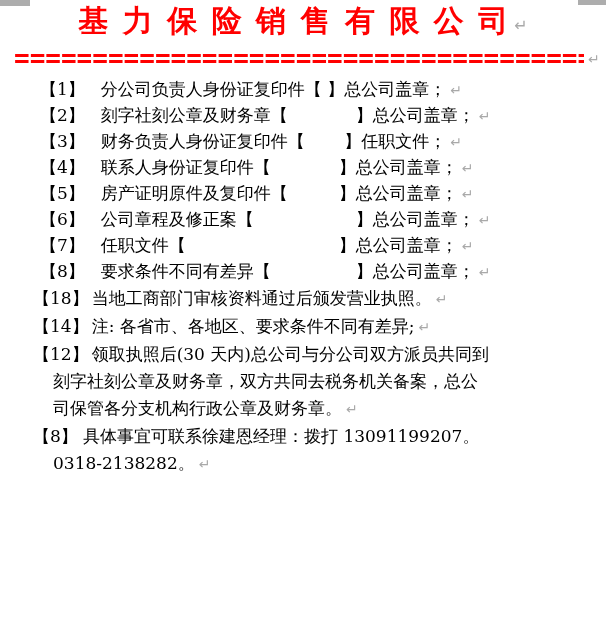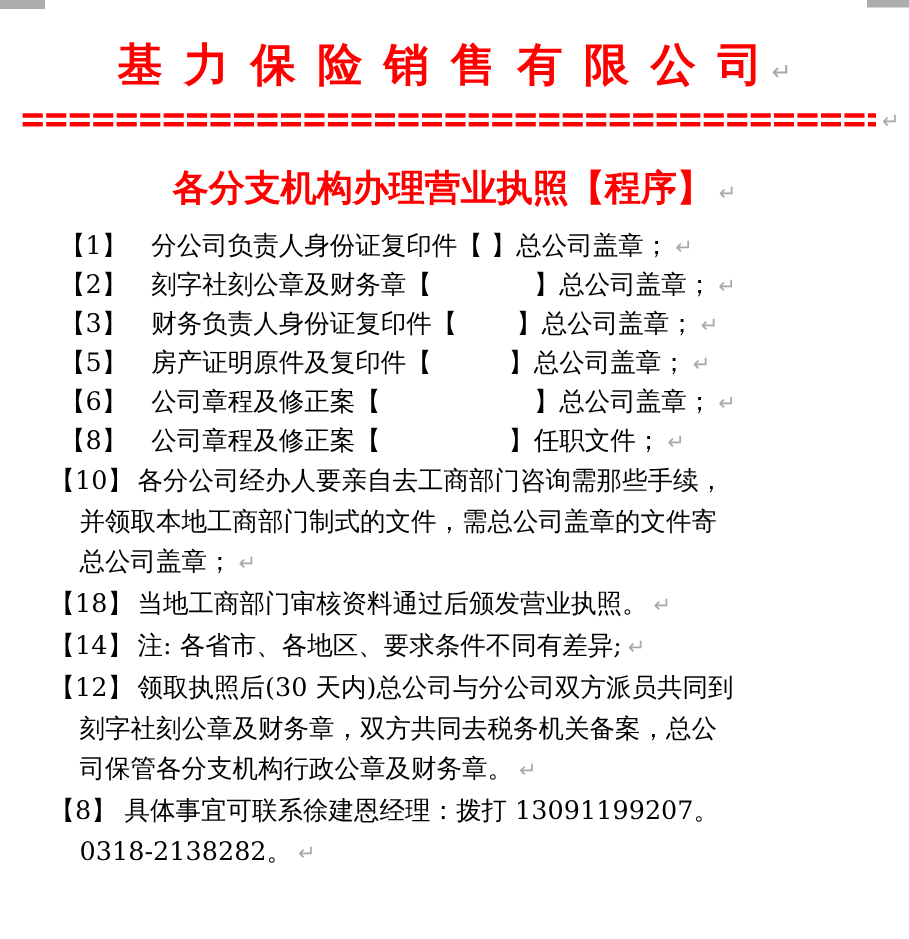--- a/index.html
+++ b/index.html
@@ -19,21 +19,21 @@
   .artifact {
     position: absolute;
     top: 0;
     height: 6px;
     background: var(--artifact-gray, #adadad);
   }
   .artifact.left  { left: 0;  width: 30px; }
   .artifact.right { left: 578px; width: 28px; height: 5px; }
 
   .company-title {
-    margin-top: 25px;
+    margin-top: 2px;
     text-align: center;
     font-size: 30px;
     font-weight: bold;
     letter-spacing: 2px;
     line-height: 37px;
     color: var(--title-red, #ff0000);
     white-space: pre;
   }
   .sep-row {
     display: flex;
@@ -110,32 +110,30 @@
   <div class="artifact left"></div>
   <div class="artifact right"></div>
 
   <div class="company-title"><span>基 力 保 险 销 售 有 限 公 司</span><span class="pmark">↵</span></div>
 
   <div class="sep-row">
       <span class="sep-line">======================================</span>
       <span class="pmark">↵</span>
     </div>
 
-  <div class="section-title"><span>各分支机构办理营业执照【程序】</span><span class="pmark">↵</span></div>
 
   <div class="items" id="items">
       <div class="item a"><span class="num">【1】</span><span class="txt">分公司负责人身份证复印件【 】总公司盖章；</span><span class="pmark">↵</span></div>
       <div class="item a"><span class="num">【2】</span><span class="txt">刻字社刻公章及财务章【　　　　】总公司盖章；</span><span class="pmark">↵</span></div>
-      <div class="item a"><span class="num">【3】</span><span class="txt">财务负责人身份证复印件【　 　】总公司盖章；</span><span class="pmark">↵</span></div>
+      <div class="item a"><span class="num">【3】</span><span class="txt">财务负责人身份证复印件【　 　】任职文件；</span><span class="pmark">↵</span></div>
+      <div class="item a"><span class="num">【4】</span><span class="txt">联系人身份证复印件【　　　　】总公司盖章；</span><span class="pmark">↵</span></div>
       <div class="item a"><span class="num">【5】</span><span class="txt">房产证明原件及复印件【　　　】总公司盖章；</span><span class="pmark">↵</span></div>
       <div class="item a"><span class="num">【6】</span><span class="txt">公司章程及修正案【　　　　　　】总公司盖章；</span><span class="pmark">↵</span></div>
-      <div class="item a"><span class="num">【8】</span><span class="txt">公司章程及修正案【　　　　　】任职文件；</span><span class="pmark">↵</span></div>
-      <div class="item b"><span class="num">【10】</span><span class="txt">各分公司经办人要亲自去工商部门咨询需那些手续，
-并领取本地工商部门制式的文件，需总公司盖章的文件寄
-总公司盖章；</span><span class="pmark">↵</span></div>
+      <div class="item a"><span class="num">【7】</span><span class="txt">任职文件【　　　　　　　　　】总公司盖章；</span><span class="pmark">↵</span></div>
+      <div class="item a"><span class="num">【8】</span><span class="txt">要求条件不同有差异【　　　　　】总公司盖章；</span><span class="pmark">↵</span></div>
       <div class="item b"><span class="num">【18】</span><span class="txt">当地工商部门审核资料通过后颁发营业执照。</span><span class="pmark">↵</span></div>
       <div class="item b"><span class="num">【14】</span><span class="txt">注: 各省市、各地区、要求条件不同有差异;</span><span class="pmark">↵</span></div>
       <div class="item b"><span class="num">【12】</span><span class="txt">领取执照后(30 天内)总公司与分公司双方派员共同到
 刻字社刻公章及财务章，双方共同去税务机关备案，总公
 司保管各分支机构行政公章及财务章。</span><span class="pmark">↵</span></div>
       <div class="item b"><span class="num">【8】</span><span class="txt">具体事宜可联系徐建恩经理：拨打 13091199207。
 0318-2138282。</span><span class="pmark">↵</span></div>
     </div>
 
 </div>

